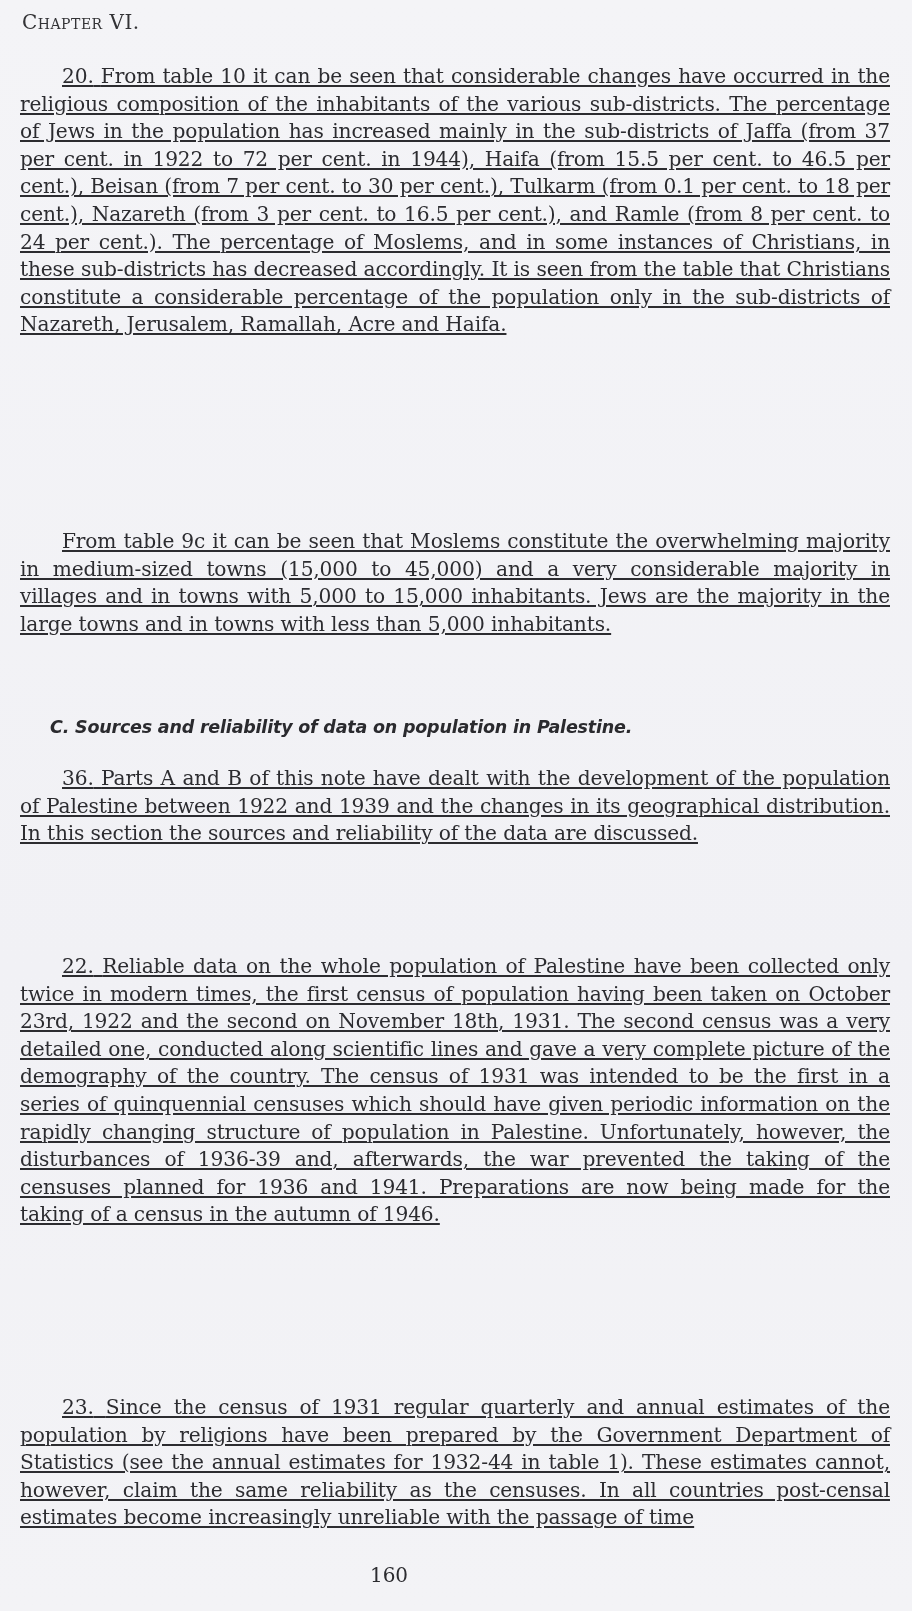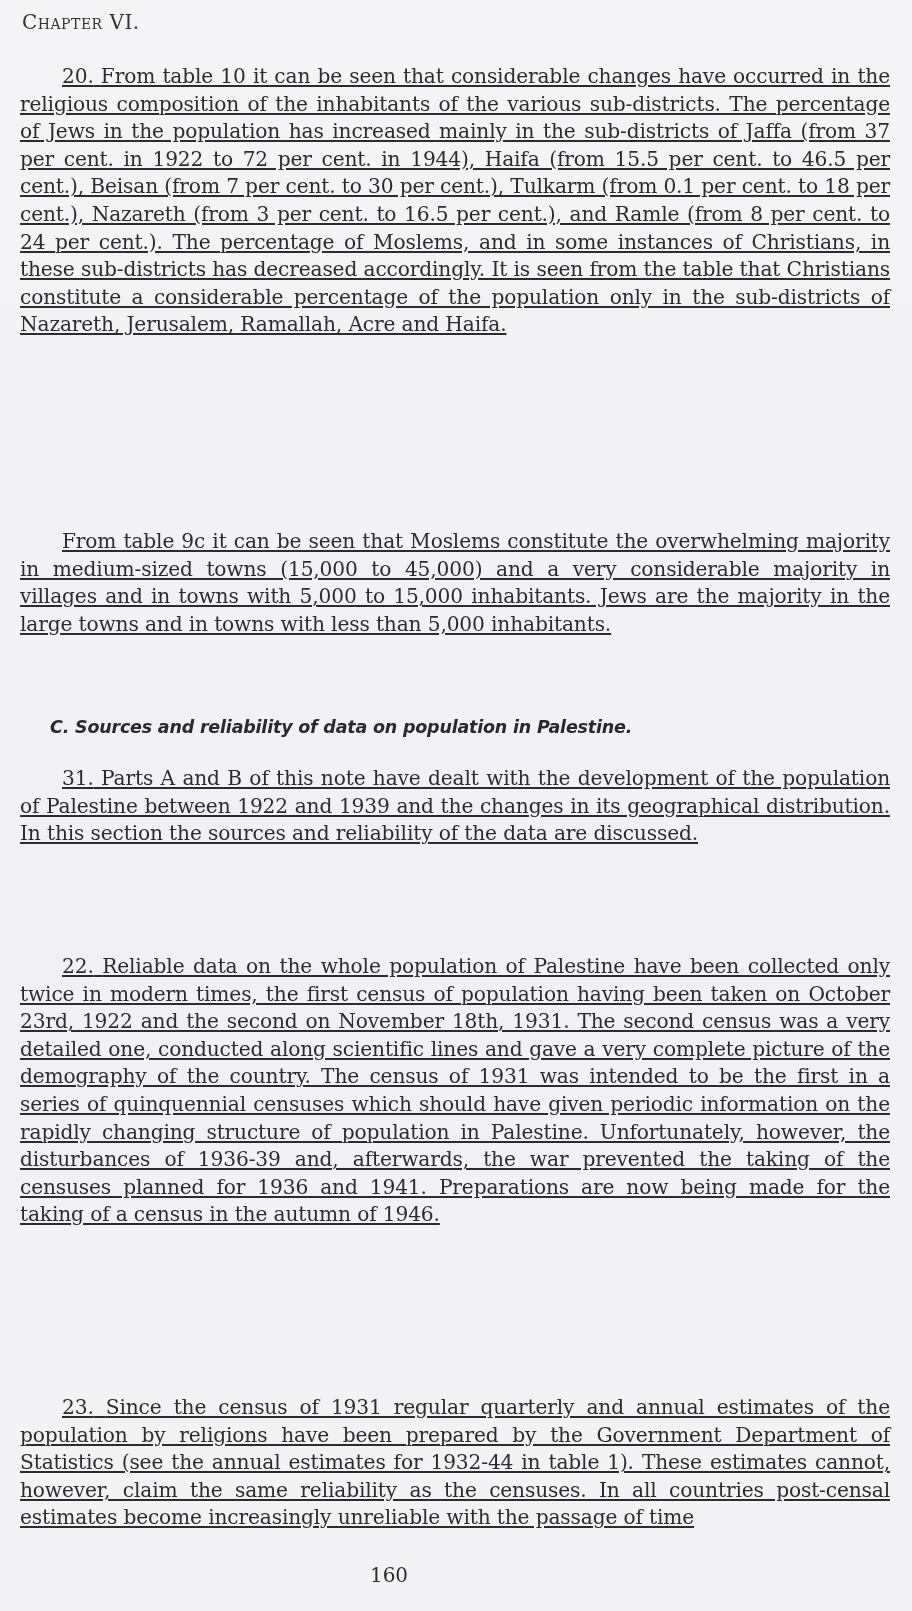--- a/index.html
+++ b/index.html
@@ -80,21 +80,21 @@
 <div class="page">
 
   <div class="chapter-heading">Chapter VI.</div>
 
   <p class="para" id="p20"><span class="indent"></span><span>20.</span> <span>From table 10 it can be seen that considerable changes have occurred in the religious composition of the inhabitants of the various sub-districts. The percentage of Jews in the population has increased mainly in the sub-districts of Jaffa (from 37 per cent. in 1922 to 72 per cent. in 1944), Haifa (from 15.5 per cent. to 46.5 per cent.), Beisan (from 7 per cent. to 30 per cent.), Tulkarm (from 0.1 per cent. to 18 per cent.), Nazareth (from 3 per cent. to 16.5 per cent.), and Ramle (from 8 per cent. to 24 per cent.). The percentage of Moslems, and in some instances of Christians, in these sub-districts has decreased accordingly. It is seen from the table that Christians constitute a considerable percentage of the population only in the sub-districts of Nazareth, Jerusalem, Ramallah, Acre and Haifa.</span></p>
 
   <p class="para" id="p20b"><span class="indent"></span><span>From table 9c it can be seen that Moslems constitute the overwhelming majority in medium-sized towns (15,000 to 45,000) and a very considerable majority in villages and in towns with 5,000 to 15,000 inhabitants. Jews are the majority in the large towns and in towns with less than 5,000 inhabitants.</span></p>
 
   <div class="section-heading">C. Sources and reliability of data on population in Palestine.</div>
 
-  <p class="para" id="p21"><span class="indent"></span><span>31.</span> <span>Parts A and B of this note have dealt with the development of the population of Palestine between 1922 and 1939 and the changes in its geographical distribution. In this section the sources and reliability of the data are discussed.</span></p>
+  <p class="para" id="p21"><span class="indent"></span><span>36.</span> <span>Parts A and B of this note have dealt with the development of the population of Palestine between 1922 and 1939 and the changes in its geographical distribution. In this section the sources and reliability of the data are discussed.</span></p>
 
   <p class="para" id="p22"><span class="indent"></span><span>22.</span> <span>Reliable data on the whole population of Palestine have been collected only twice in modern times, the first census of population having been taken on October 23rd, 1922 and the second on November 18th, 1931. The second census was a very detailed one, conducted along scientific lines and gave a very complete picture of the demography of the country. The census of 1931 was intended to be the first in a series of quinquennial censuses which should have given periodic information on the rapidly changing structure of population in Palestine. Unfortunately, however, the disturbances of 1936-39 and, afterwards, the war prevented the taking of the censuses planned for 1936 and 1941. Preparations are now being made for the taking of a census in the autumn of 1946.</span></p>
 
   <p class="para" id="p23"><span class="indent"></span><span>23.</span> <span>Since the census of 1931 regular quarterly and annual estimates of the population by religions have been prepared by the Government Department of Statistics (see the annual estimates for 1932-44 in table 1). These estimates cannot, however, claim the same reliability as the censuses. In all countries post-censal estimates become increasingly unreliable with the passage of time</span></p>
 
   <div class="page-number">160</div>
 
 </div>
 
 </body></html>

